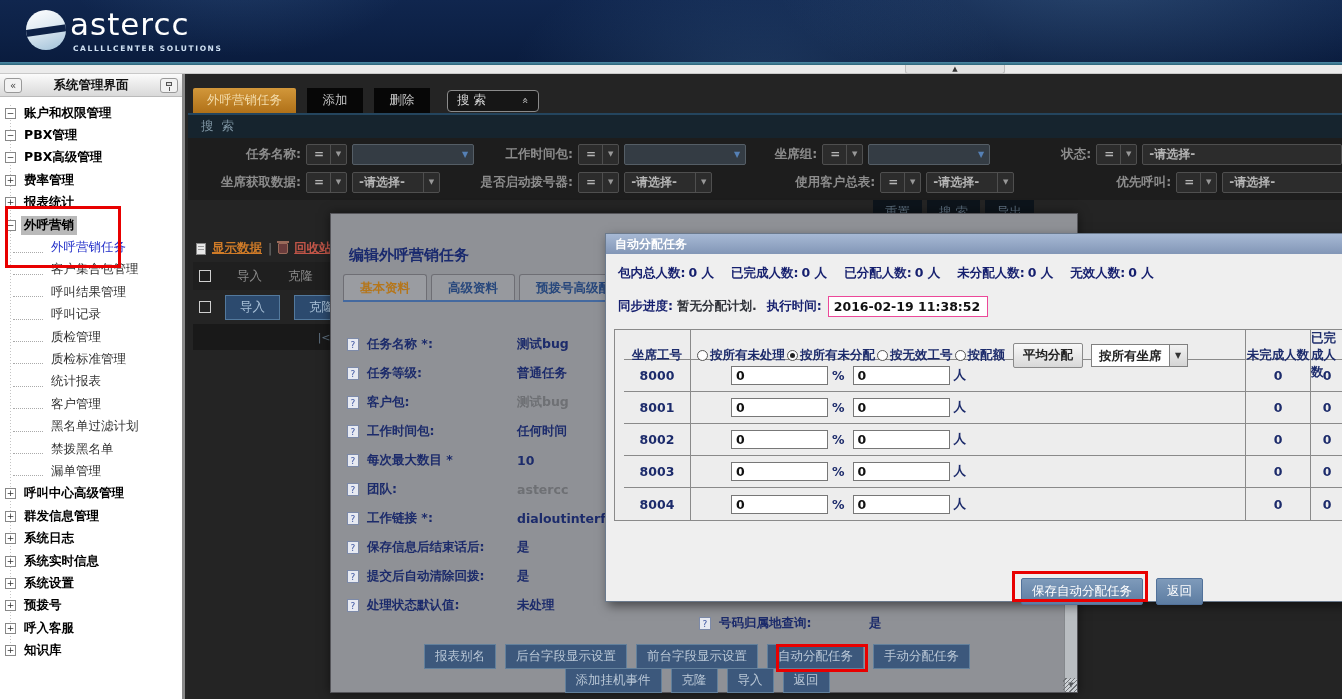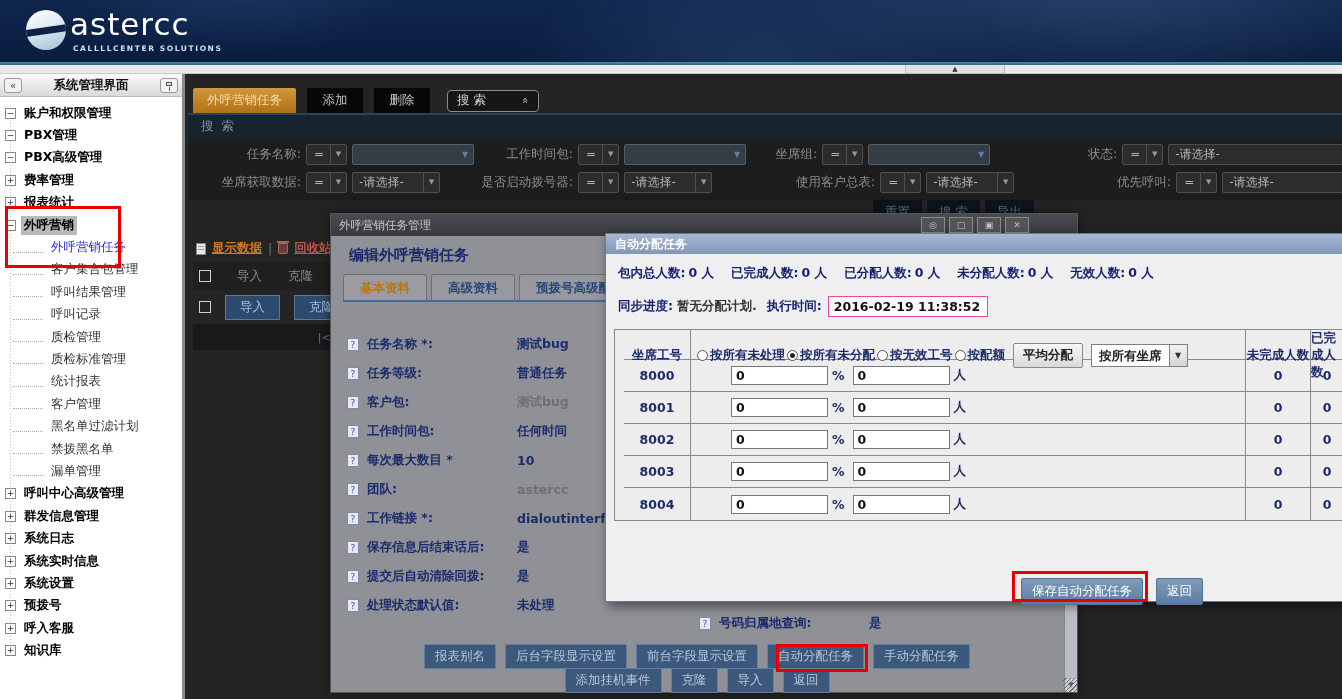--- a/index.html
+++ b/index.html
@@ -59,21 +59,21 @@
     font-size:12.5px; border-radius:2px 2px 0 0; cursor:pointer; }
   .tb-btn { background:#070707; color:#c4c4c4; padding:4px 0; width:56px; text-align:center; margin-left:11px;
     font-size:12.5px; cursor:pointer; }
   .search-toggle { margin-left:17px; width:92px; height:22px; border:1px solid #8b8b8b; border-radius:4px;
     background:#161616; color:#d6d6d6; display:flex; align-items:center; justify-content:space-between;
     padding:0 9px; font-size:12.5px; cursor:pointer; }
   .chev-up { display:inline-block; transform:rotate(90deg); font-size:11px; color:#bbb; }
   .toolbar-line { position:absolute; left:0; top:39px; right:0; height:2px; background:#24455e; }
   .search-head { position:absolute; left:0; top:41px; right:0; height:23px; background:#16242e;
     color:#7f95a3; font-size:12.5px; display:flex; align-items:center; padding-left:13px; letter-spacing:2px; }
-  .search-body { position:absolute; left:0; top:64px; right:0; height:62px; background:#1d1d1d; }
+  .search-body { position:absolute; left:0; top:64px; right:0; height:62px; background:#1d1d1d;font-weight:bold; }
   .f-row { position:absolute; left:0; right:0; height:26px; display:flex; align-items:center; }
   .f-row.r1 { top:3px; } .f-row.r2 { top:31px; }
   .f-group { display:flex; align-items:center; flex:none; }
   .f-label { text-align:right; color:#8c8c8c; font-size:12.5px; padding-right:5px; }
   .op-sel { display:flex; align-items:stretch; border:1px solid #4f4f4f; background:#2c2c2c; height:21px; border-radius:2px; cursor:pointer; }
   .op-sel .eq { color:#b5b5b5; font-size:12px; padding:2px 6px 0 7px; flex:1; }
   .op-sel .arr { border-left:1px solid #4f4f4f; width:16px; color:#999; font-size:7px; display:flex; align-items:center; justify-content:center; }
   .val-sel { display:flex; align-items:center; border:1px solid #4f4f4f; background:#2c2c2c; height:21px;
     margin-left:5px; border-radius:2px; color:#b5b5b5; font-size:12px; padding-left:6px; cursor:pointer; position:relative; }
   .val-sel .arr-box { margin-left:auto; border-left:1px solid #4f4f4f; width:16px; align-self:stretch;
@@ -352,21 +352,21 @@
           <span class="op-sel">
               <span class="eq">=</span>
               <span class="arr">▼</span>
             </span>
           <span class="val-sel">
               <span></span>
               <span class="arr-box">▼</span>
             </span>
         </div>
           <div class="f-group cut">
-          <span class="f-label" style="width:132px">状态:</span>
+          <span class="f-label" style="width:106px">状态:</span>
           <span class="op-sel">
               <span class="eq">=</span>
               <span class="arr">▼</span>
             </span>
           <span class="val-sel">
               <span>-请选择-</span>
             </span>
         </div>
         </div>
       <div class="f-row r2">
@@ -441,29 +441,20 @@
       <span class="row-btn">克隆</span>
     </div>
     <div class="pager">
       <span>|&lt;</span>
       <span>&lt;&lt;</span>
       <span class="page-cur">1</span>
     </div>
   </div>
 
   <div class="dlg1">
-    <div class="dlg1-titlebar">
-      <span>外呼营销任务管理</span>
-      <div class="dlg1-controls">
-        <span class="win-ctl">◎</span>
-        <span class="win-ctl">□</span>
-        <span class="win-ctl">▣</span>
-        <span class="win-ctl">✕</span>
-      </div>
-    </div>
     <div class="dlg1-heading">编辑外呼营销任务</div>
     <div class="dlg1-tabs">
 
     <div class="dlg1-tab active">基本资料</div>
         <div class="dlg1-tab">高级资料</div>
         <div class="dlg1-tab">预拨号高级配置</div>
       </div>
     <div class="dlg1-fields">
 
     <div class="dfield">

